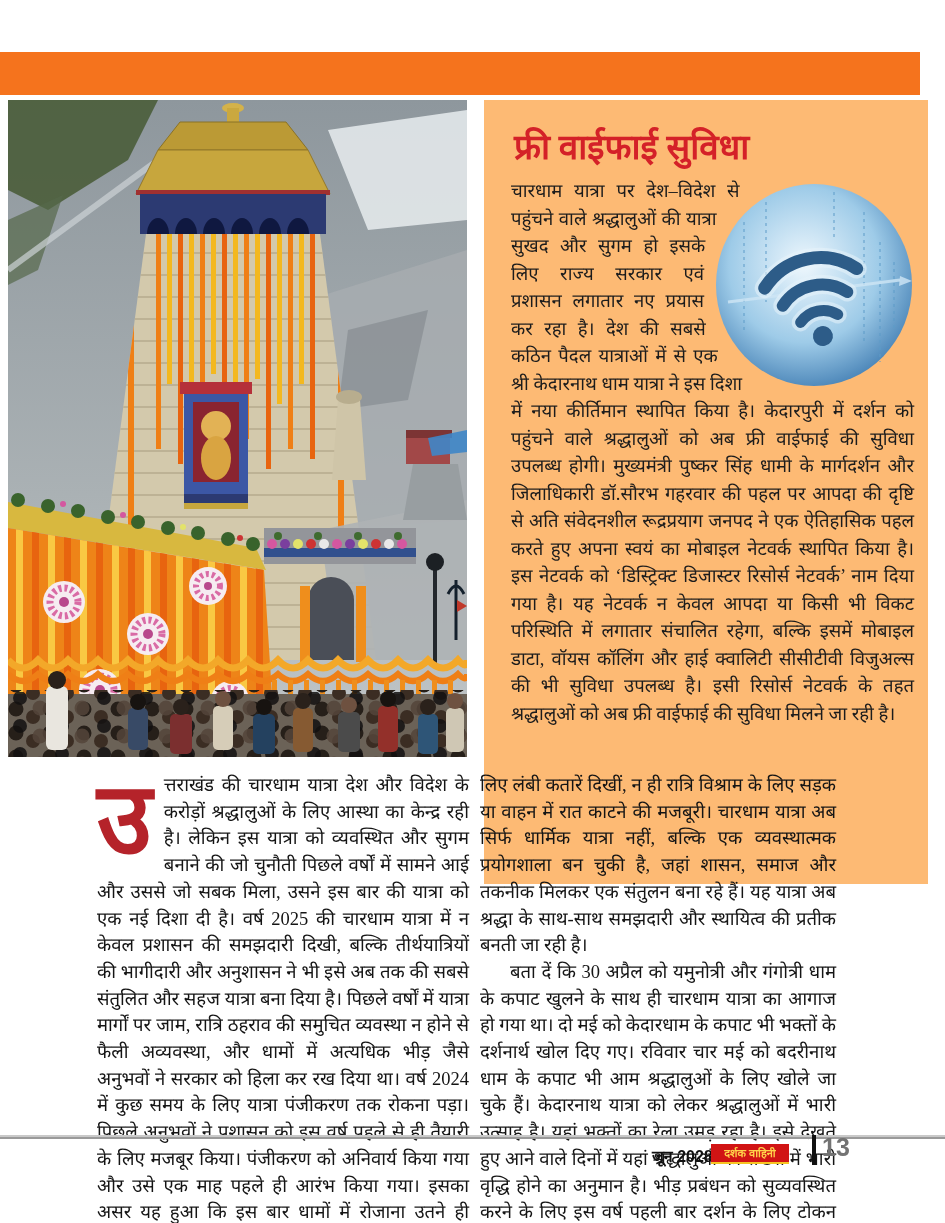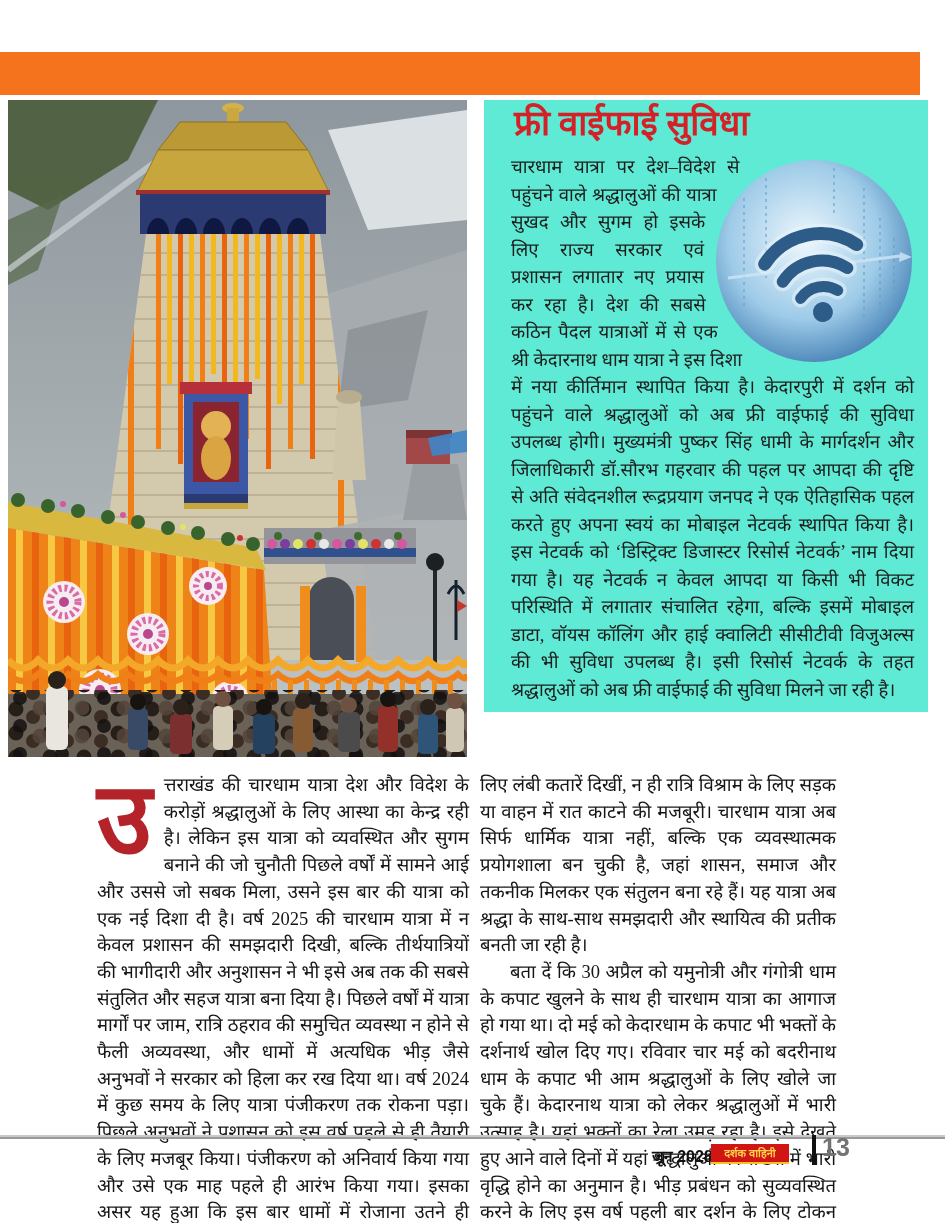--- a/index.html
+++ b/index.html
@@ -4,22 +4,22 @@
 <style>
   html,body{margin:0;padding:0;background:#e9e9e9;}
   .page{position:relative;width:945px;height:1223px;background:#ffffff;overflow:hidden;
         font-family:"Liberation Serif", serif;color:#111;}
   
   .topbar{position:absolute;left:0;top:52px;width:920px;height:43px;background:#f5731d;}
   
   .photo{position:absolute;left:8px;top:100px;width:459px;height:657px;overflow:hidden;}
   .photo svg{display:block;}
   
-  .infobox{position:absolute;left:484px;top:100px;width:444px;height:612px;background:#5eead4;
-           box-sizing:border-box;padding:0 14px 0 20px;}
+  .infobox{position:absolute;left:484px;top:100px;width:444px;height:784px;background:#fdba74;
+           box-sizing:border-box;padding:24px 14px 0 20px;}
   .infobox h2{margin:4px 0 10px 10px;font-size:35px;line-height:40px;font-weight:bold;color:#d42128;}
   .infobox p{margin:0 0 8px 7px;font-size:18.5px;line-height:27.5px;text-align:justify;color:#1c1c1c;}
   .wifi-wrap{float:right;width:200px;height:206px;margin:4px 0 8px 10px;
              shape-outside:circle(50% at 50% 50%);}
   
   .col{position:absolute;top:772px;font-size:18.5px;line-height:26.7px;text-align:justify;color:#141414;}
   .col-left{left:97px;width:372px;}
   .col-right{left:480px;width:356px;}
   .col p{margin:0;}
   .col-right .para2{text-indent:30px;}

